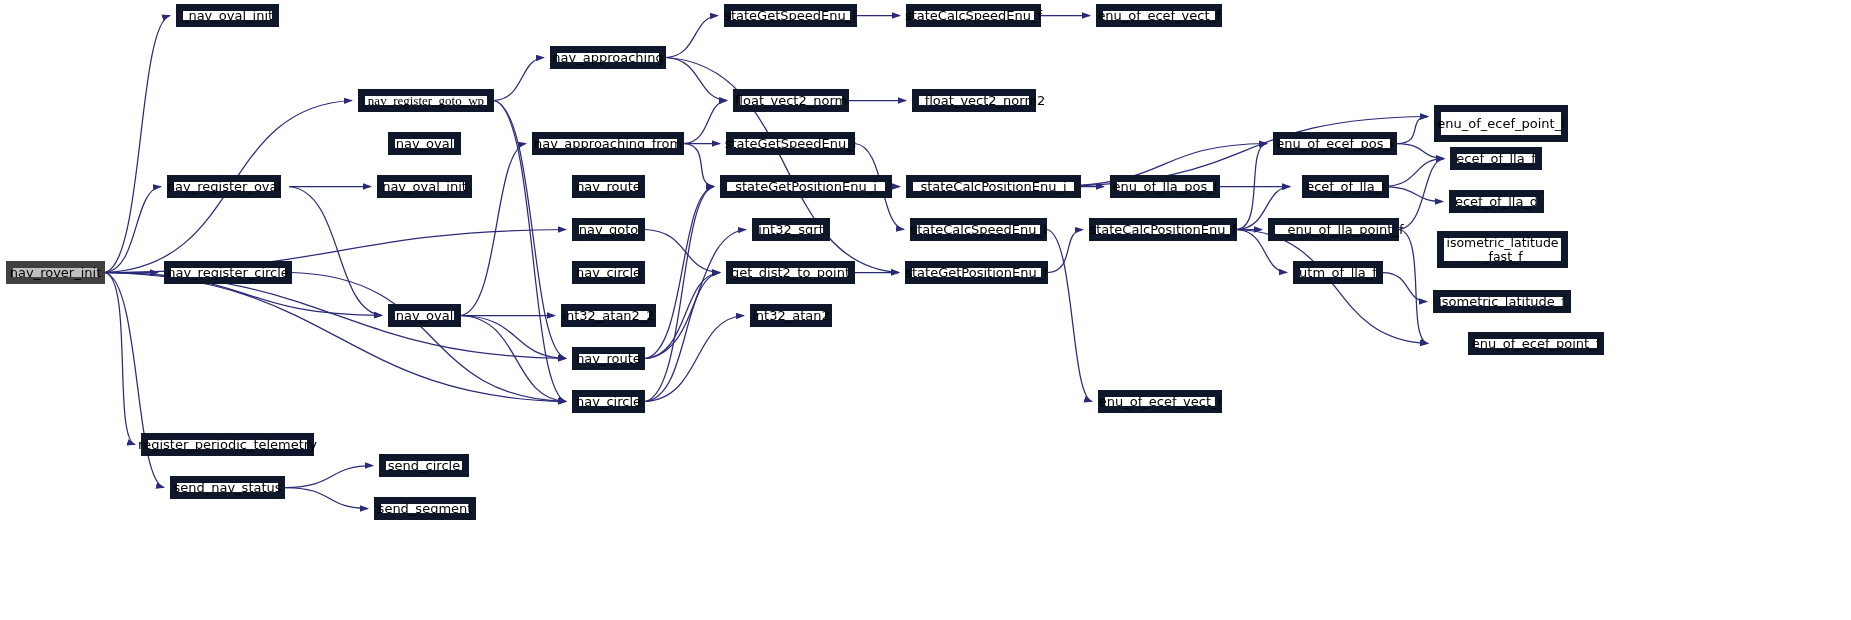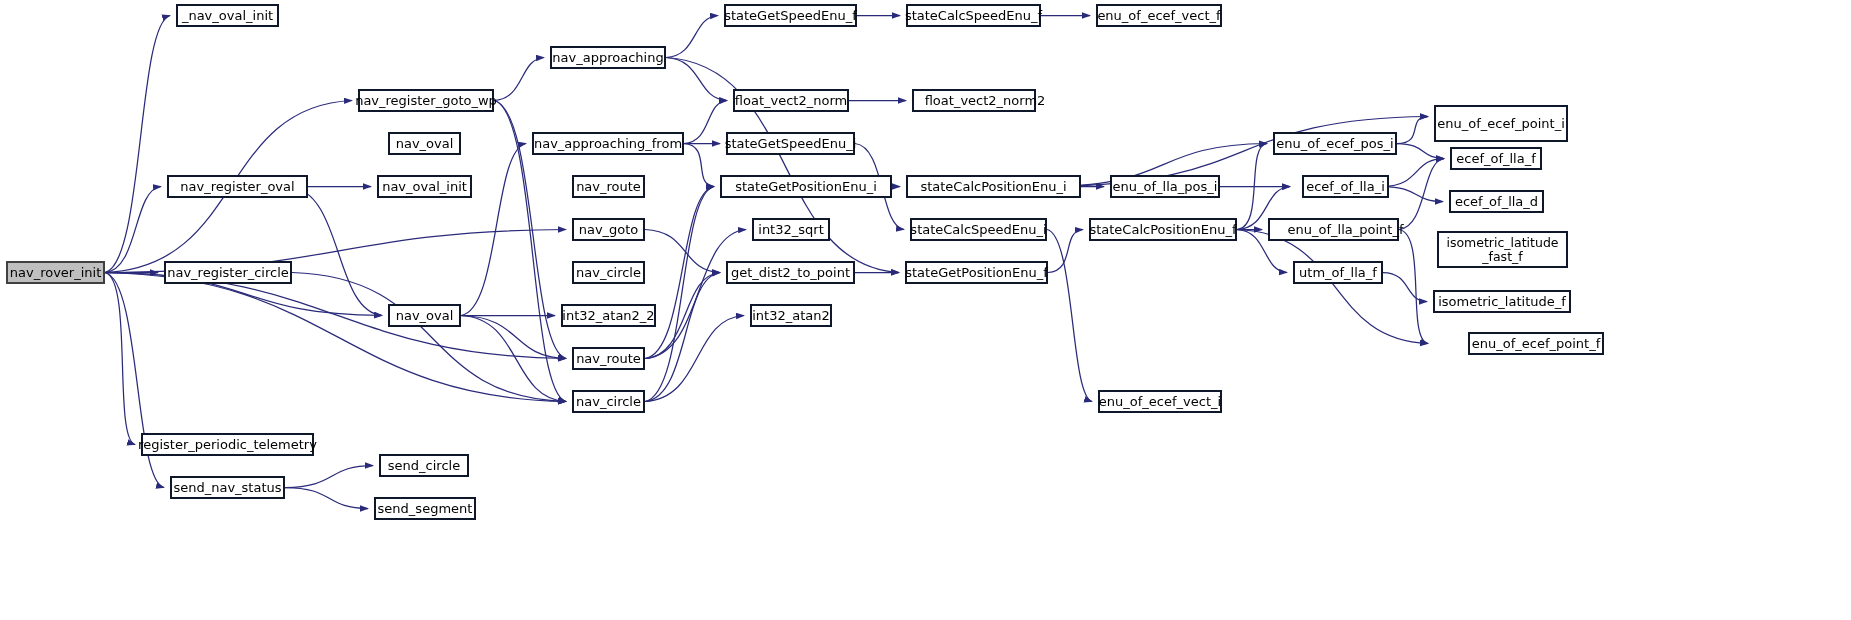--- a/index.html
+++ b/index.html
@@ -1,20 +1,20 @@
 <!DOCTYPE html>
 <html><head>
 <meta charset="utf-8">
 <style>
   html,body{margin:0;padding:0;background:#ffffff;}
   body{width:1851px;height:620px;overflow:hidden;
        font-family:"DejaVu Sans","Liberation Sans",sans-serif;}
   #graph{position:relative;width:1851px;height:620px;}
   svg#edges{position:absolute;left:0;top:0;width:1851px;height:620px;}
-  .node{position:absolute;box-sizing:border-box;border:2px solid #0f172a;
+  .node{position:absolute;box-sizing:border-box;border:7px solid #0f172a;
         background:#ffffff;display:flex;align-items:center;justify-content:center;
         text-align:center;line-height:1.05;color:#000000;white-space:pre;}
   .node.root{background:#bfbfbf;border-color:#404040;}
   .node span{display:block;}
 </style>
 </head>
 <body>
 
 <div id="graph">
 
@@ -83,27 +83,27 @@
         <path d="M1397,143.5 C1426.15,143.5 1420.85,158.5 1444,158.5"></path>
         <path d="M1399,229.5 C1427.05,227.015 1421.95,160.985 1444,158.5"></path>
         <path d="M1383,272.5 C1411,272.5 1405,301.5 1427,301.5"></path>
         <path d="M1399,229.5 C1427,233.49 1406,339.51 1428,343.5"></path>
       </g>
   </svg>
 
   <div id="node-layer">
       <div class="node root" style="left: 6px; top: 261px; width: 99px; height: 23px; font-size: 13px;"><span>nav_rover_init</span></div>
       <div class="node" style="left: 176px; top: 4px; width: 103px; height: 23px; font-size: 13px;"><span>_nav_oval_init</span></div>
-      <div class="node" style="left: 167px; top: 175px; width: 141px; height: 23px; font-size: 13px;"><span>nav_register_oval</span></div>
+      <div class="node" style="left: 167px; top: 175px; width: 114px; height: 23px; font-size: 13px;"><span>nav_register_oval</span></div>
       <div class="node" style="left: 164px; top: 261px; width: 128px; height: 23px; font-size: 13px;"><span>nav_register_circle</span></div>
       <div class="node" style="left: 141px; top: 433px; width: 173px; height: 23px; font-size: 13px;"><span>register_periodic_telemetry</span></div>
       <div class="node" style="left: 170px; top: 476px; width: 115px; height: 23px; font-size: 13px;"><span>send_nav_status</span></div>
       <div class="node" style="left: 379px; top: 454px; width: 90px; height: 23px; font-size: 13px;"><span>send_circle</span></div>
       <div class="node" style="left: 374px; top: 497px; width: 102px; height: 23px; font-size: 13px;"><span>send_segment</span></div>
-      <div class="node" style="left: 358px; top: 89px; width: 136px; height: 23px; font-size: 13px;"><span>nav_register_goto_wp</span></div>
+      <div class="node" style="left: 358px; top: 89px; width: 136px; height: 23px; font-size: 13px; font-family: Liberation Serif, serif;"><span>nav_register_goto_wp</span></div>
       <div class="node" style="left: 388px; top: 132px; width: 73px; height: 23px; font-size: 13px;"><span>nav_oval</span></div>
       <div class="node" style="left: 377px; top: 175px; width: 95px; height: 23px; font-size: 13px;"><span>nav_oval_init</span></div>
       <div class="node" style="left: 388px; top: 304px; width: 73px; height: 23px; font-size: 13px;"><span>nav_oval</span></div>
       <div class="node" style="left: 550px; top: 46px; width: 116px; height: 23px; font-size: 13px;"><span>nav_approaching</span></div>
       <div class="node" style="left: 532px; top: 132px; width: 152px; height: 23px; font-size: 13px;"><span>nav_approaching_from</span></div>
       <div class="node" style="left: 572px; top: 175px; width: 73px; height: 23px; font-size: 13px;"><span>nav_route</span></div>
       <div class="node" style="left: 572px; top: 218px; width: 73px; height: 23px; font-size: 13px;"><span>nav_goto</span></div>
       <div class="node" style="left: 572px; top: 261px; width: 73px; height: 23px; font-size: 13px;"><span>nav_circle</span></div>
       <div class="node" style="left: 561px; top: 304px; width: 95px; height: 23px; font-size: 13px;"><span>int32_atan2_2</span></div>
       <div class="node" style="left: 572px; top: 347px; width: 73px; height: 23px; font-size: 13px;"><span>nav_route</span></div>

